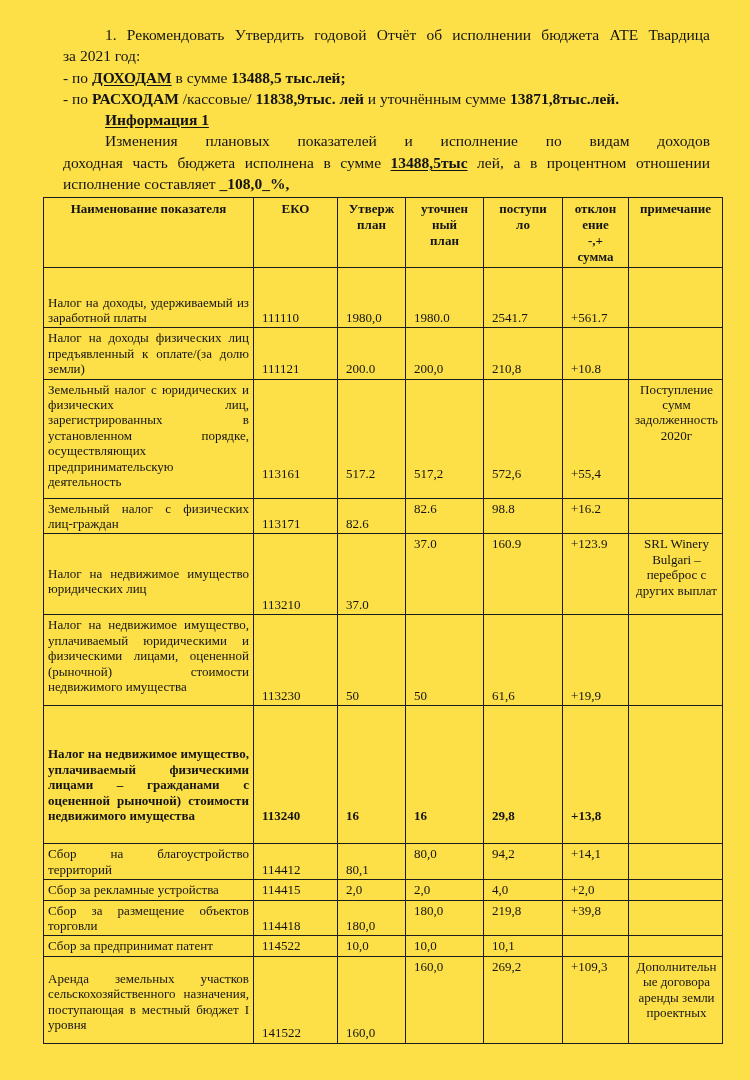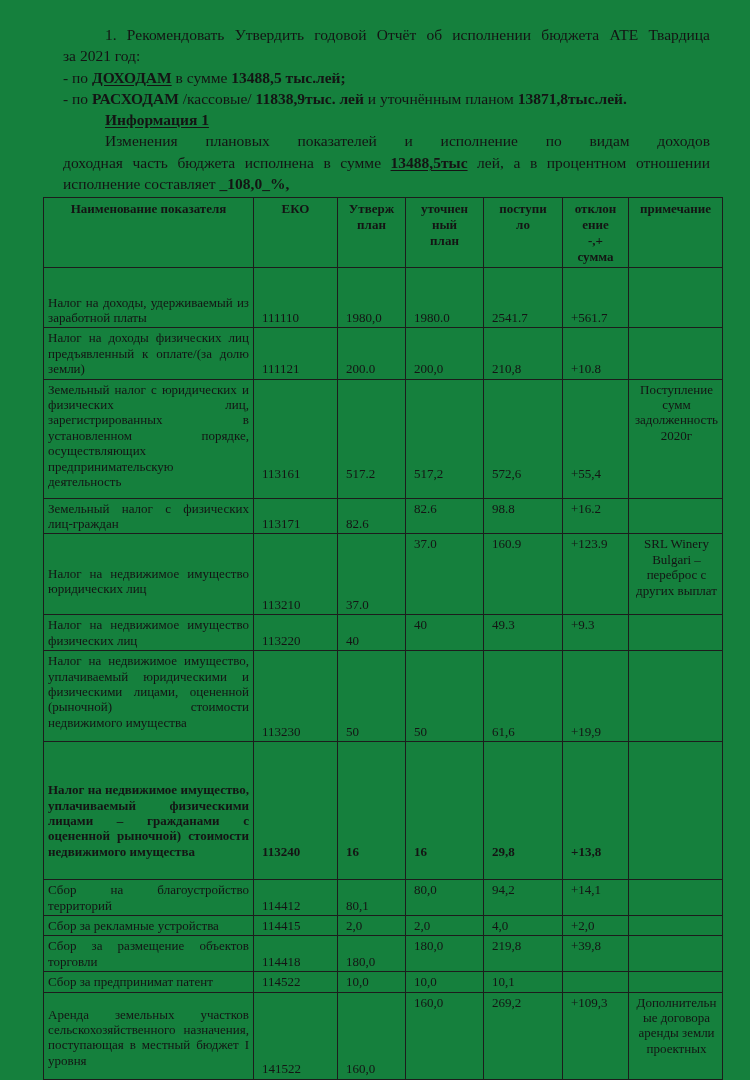--- a/index.html
+++ b/index.html
@@ -1,17 +1,17 @@
 <!DOCTYPE html>
 <html lang="ru"><head>
 <meta charset="utf-8">
 <style>
   html,body{margin:0;padding:0;background:#888;}
   .page{
-    width:750px;height:1080px;background:#15803d;color:#111;
+    width:750px;height:1080px;background:#fde047;color:#111;
     font-family:"Liberation Serif","DejaVu Serif",serif;
     position:relative;margin:0 auto;overflow:hidden;
   }
   
   .text-block{
     padding:24px 40px 0 63px;
     font-size:15.5px;line-height:21.3px;color:#141414;
   }
   .line{min-height:21.3px;}
   .line.indent{text-indent:42px;}
@@ -49,21 +49,21 @@
 </style>
 </head>
 <body>
 
 <div class="page">
 
   <div class="text-block">
       <div class="line indent jfull"><span class="">1. Рекомендовать Утвердить годовой Отчёт об исполнении бюджета АТЕ Твардица</span></div>
       <div class="line"><span class="">за 2021 год:</span></div>
       <div class="line"><span class="">- по </span><span class="b u">ДОХОДАМ</span><span class=""> в сумме  </span><span class="b ">13488,5 тыс.лей;</span></div>
-      <div class="line"><span class="">- по </span><span class="b ">РАСХОДАМ</span><span class=""> /кассовые/  </span><span class="b ">11838,9тыс. лей</span><span class=""> и уточнённым планом </span><span class="b ">13871,8тыс.лей.</span></div>
+      <div class="line"><span class="">- по </span><span class="b ">РАСХОДАМ</span><span class=""> /кассовые/  </span><span class="b ">11838,9тыс. лей</span><span class=""> и уточнённым сумме </span><span class="b ">13871,8тыс.лей.</span></div>
       <div class="line indent"><span class="b u">Информация 1</span></div>
       <div class="line indent jfull"><span class="">Изменения плановых показателей и исполнение по видам доходов</span></div>
       <div class="line jfull"><span class="">доходная часть бюджета исполнена в сумме </span><span class="b u">13488,5тыс</span><span class=""> лей, а в процентном отношении</span></div>
       <div class="line"><span class="">исполнение составляет </span><span class="b ">_108,0_%,</span></div>
     </div>
 
   <table class="budget">
     <colgroup>
       <col style="width:210px">
         <col style="width:84px">
@@ -130,29 +130,20 @@
         </tr>
         <tr style="height: 81px;">
           <td class="name-cell vb pb18">Налог на недвижимое имущество юридических лиц</td>
           <td class="num-cell vb">113210</td>
           <td class="num-cell vb">37.0</td>
           <td class="num-cell vt">37.0</td>
           <td class="num-cell vt">160.9</td>
           <td class="num-cell vt">+123.9</td>
           <td class="note-cell vt">SRL Winery Bulgari – переброс с других выплат</td>
         </tr>
-        <tr style="height: 31px;">
-          <td class="name-cell vt">Налог на недвижимое имущество физических лиц</td>
-          <td class="num-cell vb">113220</td>
-          <td class="num-cell vb">40</td>
-          <td class="num-cell vt">40</td>
-          <td class="num-cell vt">49.3</td>
-          <td class="num-cell vt">+9.3</td>
-          <td class="note-cell vt"></td>
-        </tr>
         <tr style="height: 91px;">
           <td class="name-cell vt">Налог на недвижимое имущество, уплачиваемый юридическими и физическими лицами, оцененной (рыночной) стоимости недвижимого имущества</td>
           <td class="num-cell vb">113230</td>
           <td class="num-cell vb">50</td>
           <td class="num-cell vb">50</td>
           <td class="num-cell vb">61,6</td>
           <td class="num-cell vb">+19,9</td>
           <td class="note-cell vt"></td>
         </tr>
         <tr style="height: 138px;">

